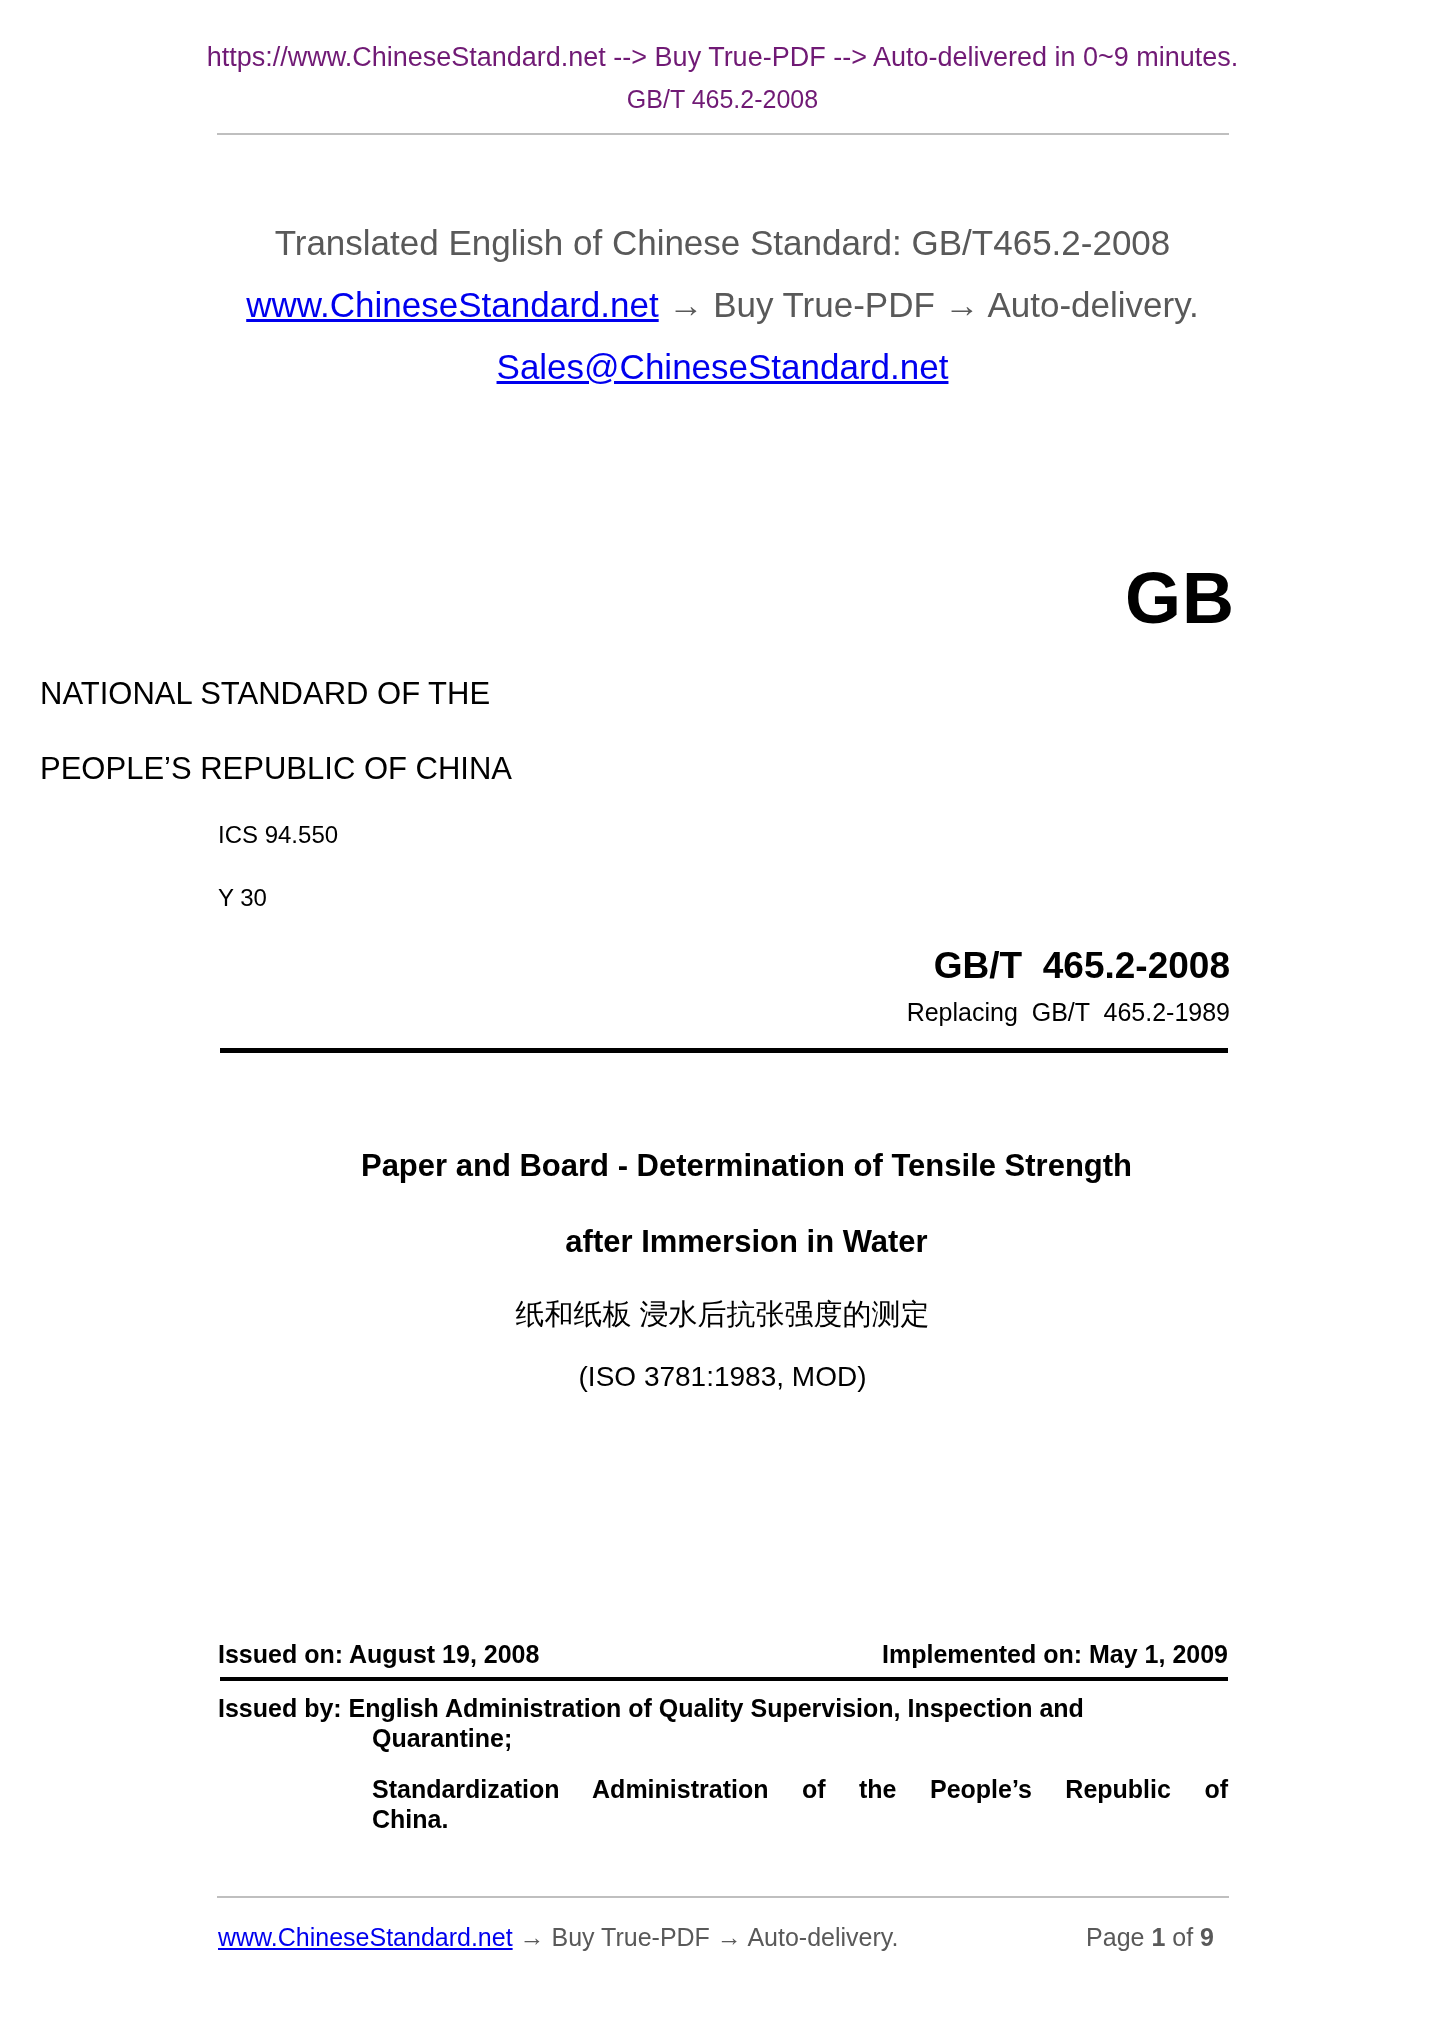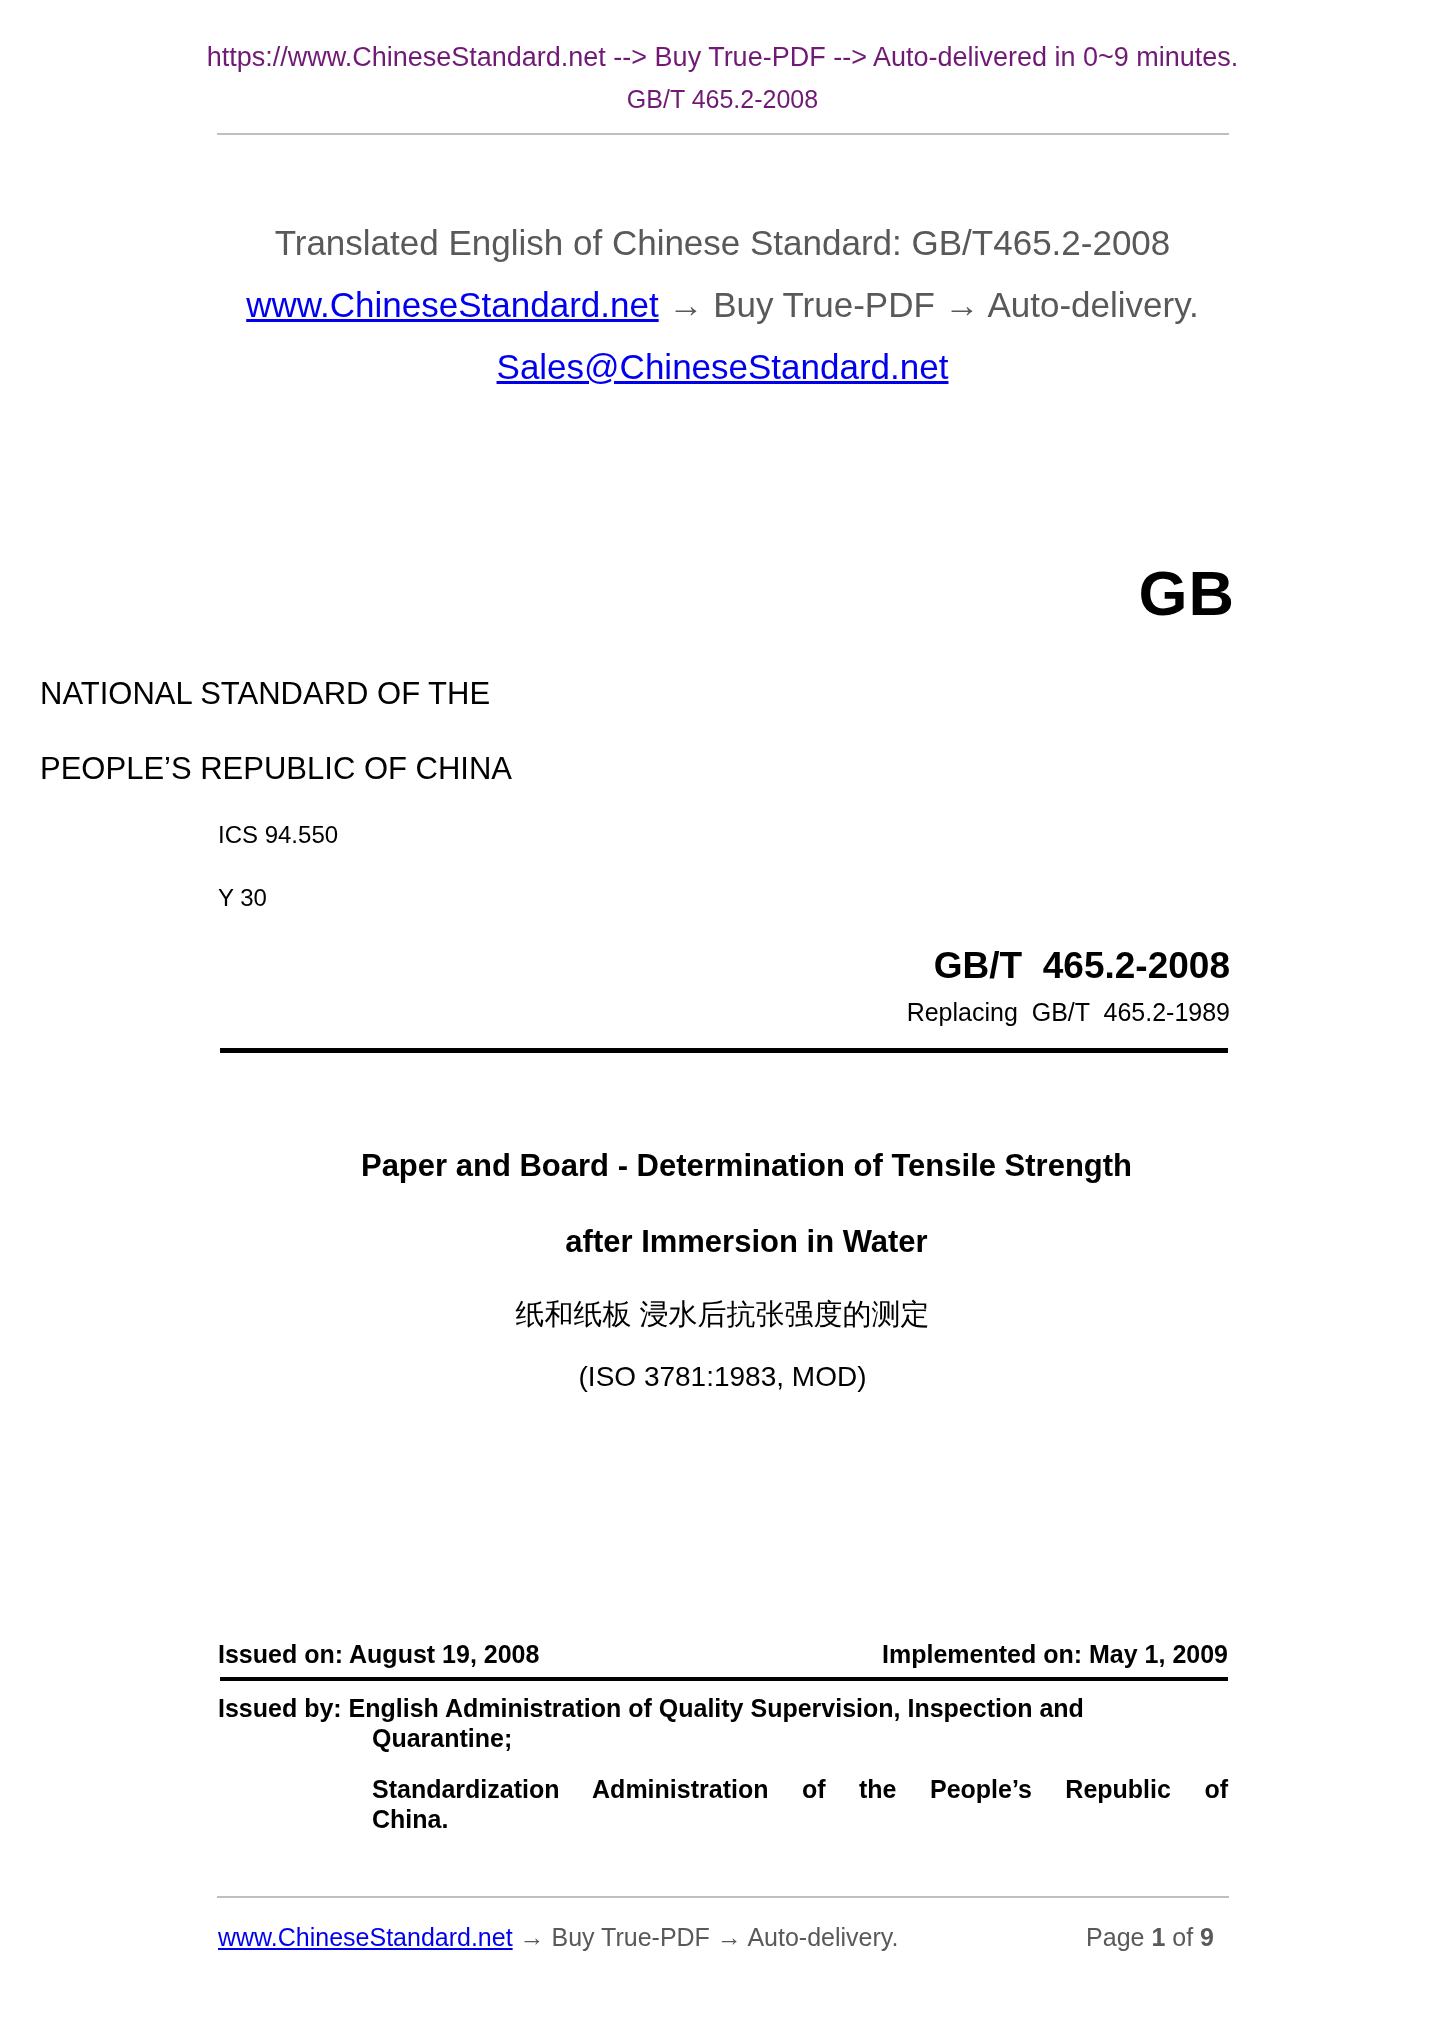--- a/index.html
+++ b/index.html
@@ -57,21 +57,21 @@
     margin-top: 40px;
   }
   .translated-block .tline { display: block; margin-bottom: 27px; }
   .ul { text-decoration: underline; }
 
   
   .gb-logo {
     position: absolute;
     right: 210px;
     top: 562px;
-    font-size: 63px;
+    font-size: 72px;
     font-weight: bold;
     letter-spacing: 1px;
     line-height: 1;
   }
 
   
   .nat-std {
     position: absolute;
     left: 0;
     top: 678px;

